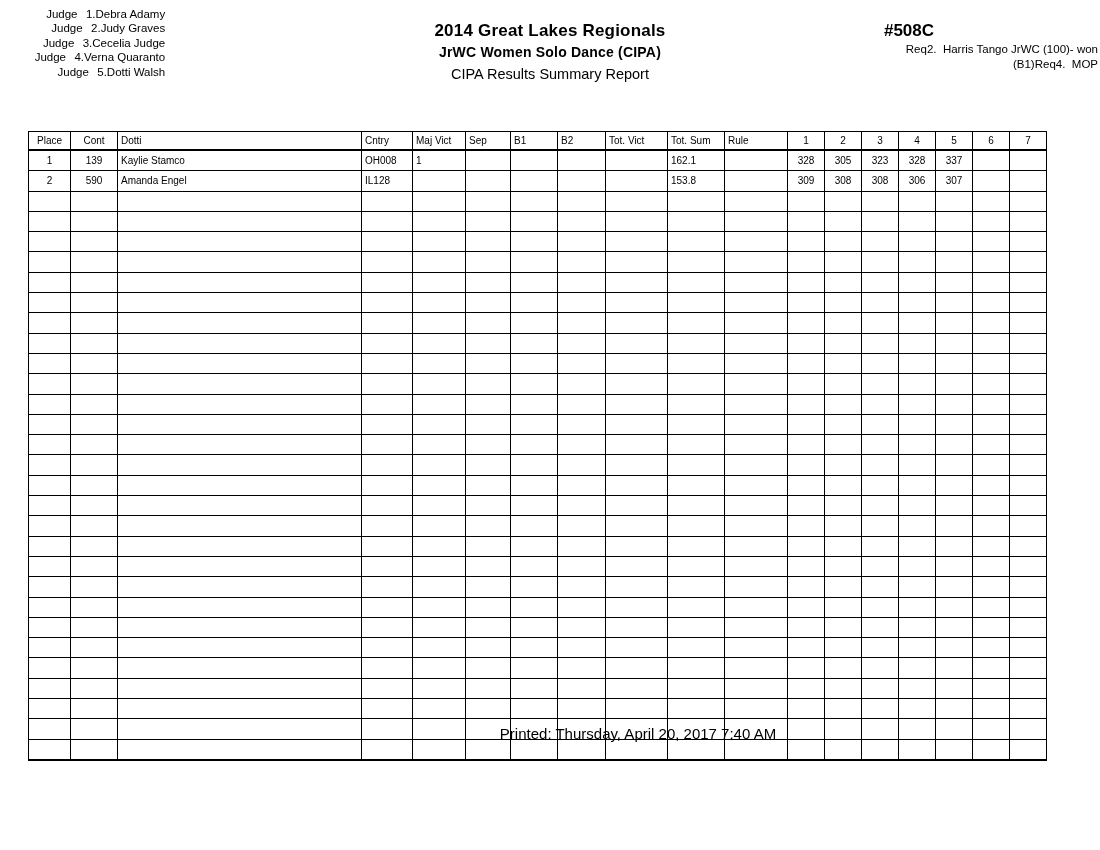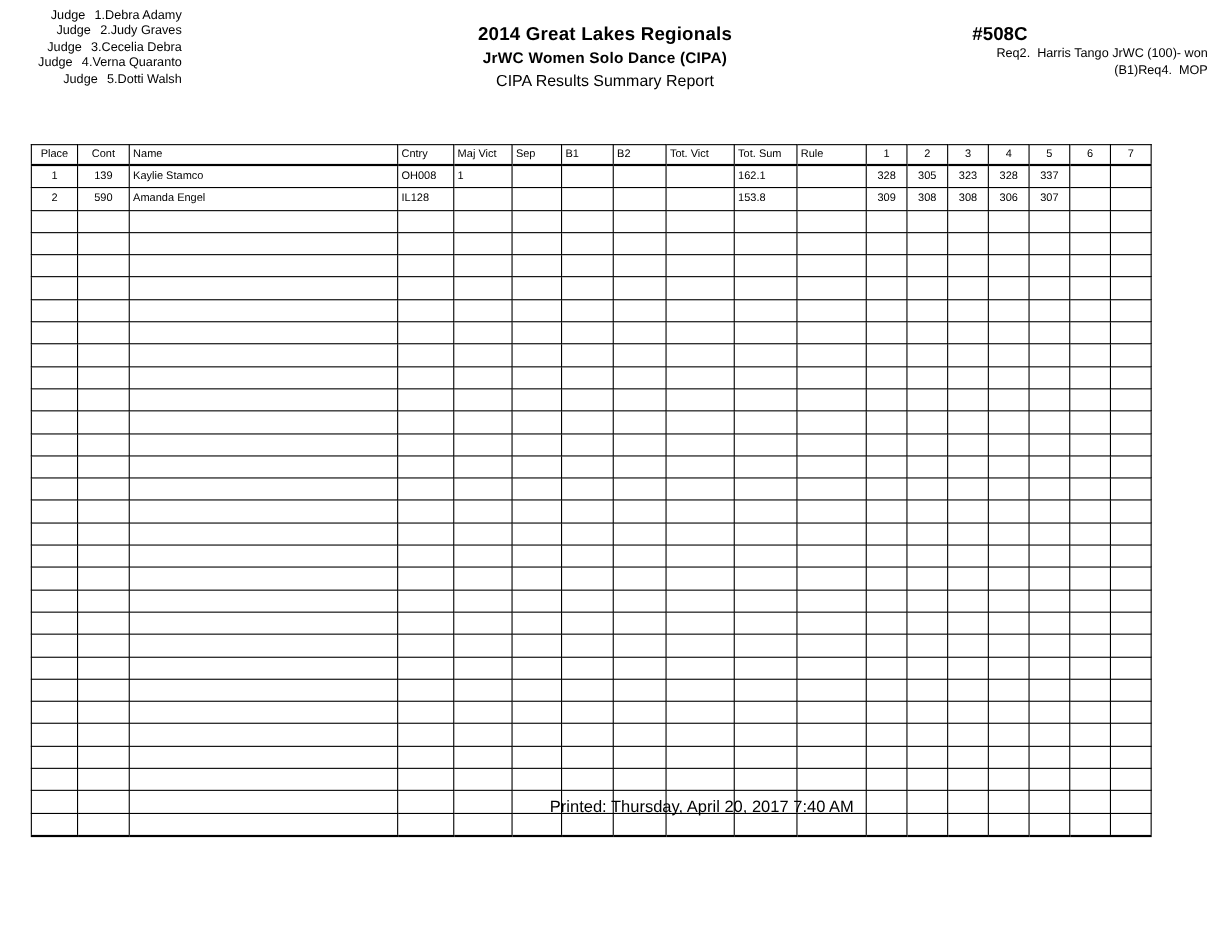--- a/index.html
+++ b/index.html
@@ -155,21 +155,21 @@
     padding-left: 230px;
     box-sizing: border-box;
   }
 </style>
 </head>
 <body>
 
 <div id="judges-block">
     <div class="judge-line"><span class="judge-word">Judge</span><span class="judge-num">1.</span><span class="judge-name">Debra Adamy</span></div>
     <div class="judge-line"><span class="judge-word">Judge</span><span class="judge-num">2.</span><span class="judge-name">Judy Graves</span></div>
-    <div class="judge-line"><span class="judge-word">Judge</span><span class="judge-num">3.</span><span class="judge-name">Cecelia Debra</span></div>
+    <div class="judge-line"><span class="judge-word">Judge</span><span class="judge-num">3.</span><span class="judge-name">Cecelia Judge</span></div>
     <div class="judge-line"><span class="judge-word">Judge</span><span class="judge-num">4.</span><span class="judge-name">Verna  Quaranto</span></div>
     <div class="judge-line"><span class="judge-word">Judge</span><span class="judge-num">5.</span><span class="judge-name">Dotti Walsh</span></div>
   </div>
 
 <div id="title-block">
   <div id="event-title">2014 Great Lakes Regionals</div>
   <div id="category-title">JrWC Women Solo Dance (CIPA)</div>
   <div id="report-subtitle">CIPA Results Summary Report</div>
 </div>
 
@@ -200,21 +200,21 @@
         <col style="width: 37px;">
         <col style="width: 37px;">
         <col style="width: 37px;">
         <col style="width: 37px;">
         <col style="width: 37px;">
       </colgroup>
     <thead>
       <tr id="results-header-row">
           <th class="judge-head">Place</th>
           <th class="judge-head">Cont</th>
-          <th>Name</th>
+          <th>Dotti</th>
           <th>Cntry</th>
           <th>Maj Vict</th>
           <th>Sep</th>
           <th>B1</th>
           <th>B2</th>
           <th>Tot. Vict</th>
           <th>Tot. Sum</th>
           <th>Rule</th>
           <th class="judge-head">1</th>
           <th class="judge-head">2</th>

